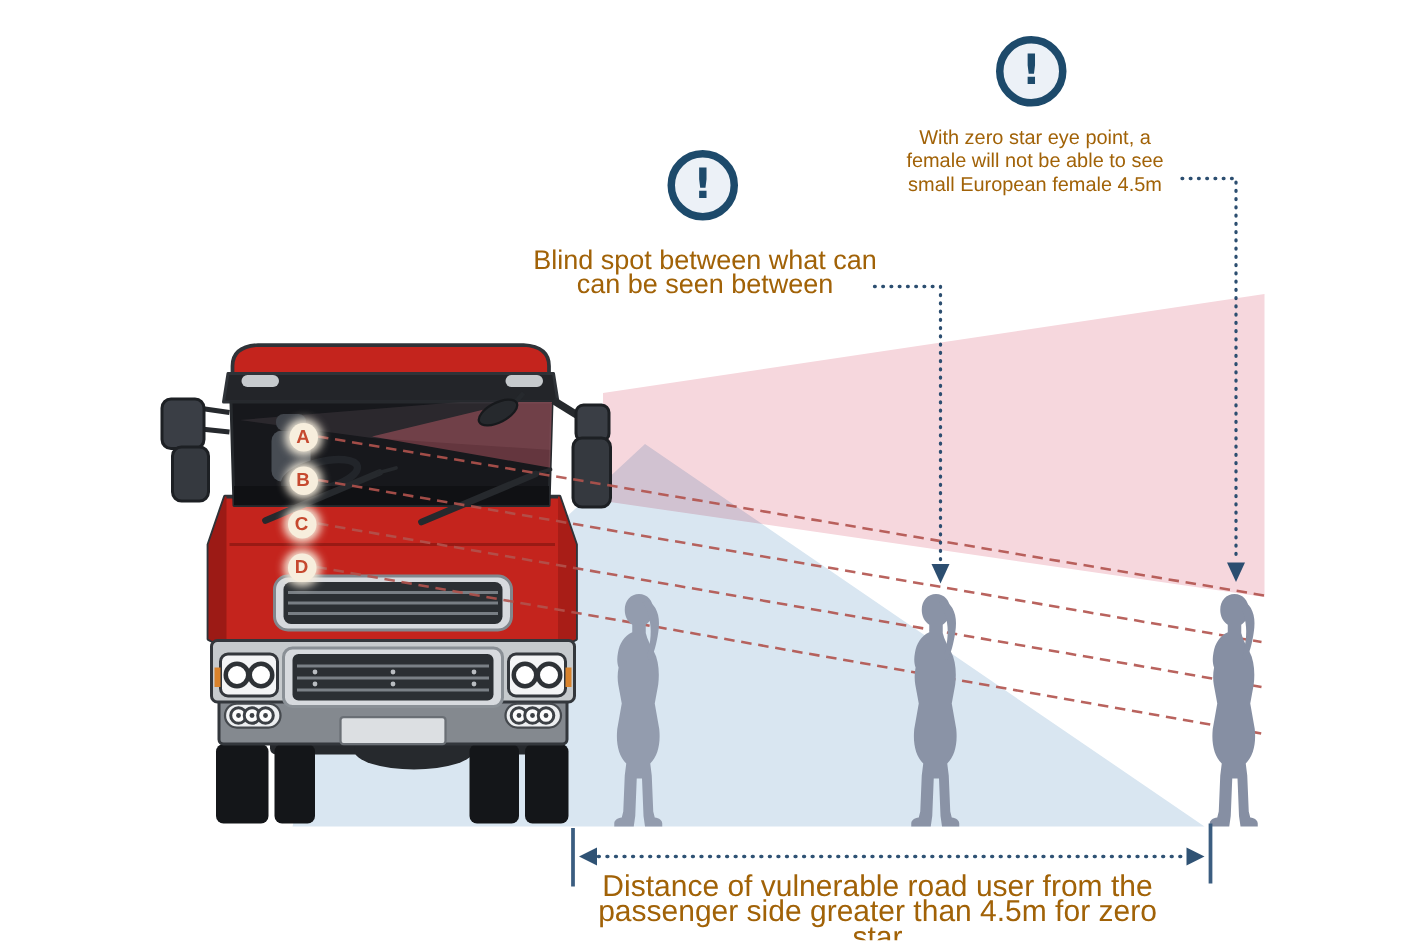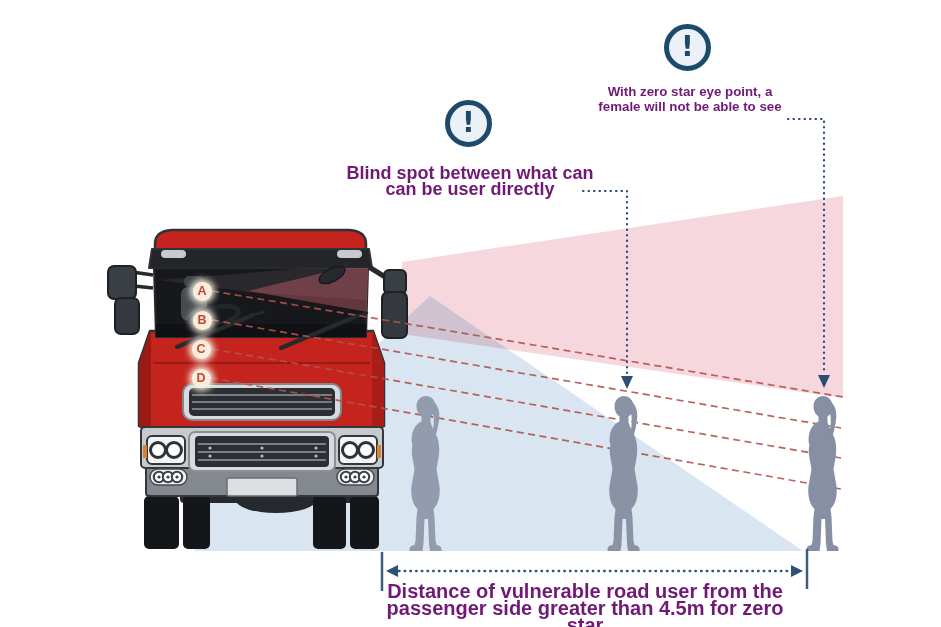--- a/index.html
+++ b/index.html
@@ -1,21 +1,21 @@
 <!DOCTYPE html>
 <html><head>
 <meta charset="utf-8">
 <style>
   html,body{margin:0;padding:0;background:#fff;}
   .stage{
     position:relative;width:941px;height:627px;background:#ffffff;overflow:hidden;
     font-family:"Liberation Sans",sans-serif;
   }
   .stage svg{position:absolute;left:0;top:0;}
-  .textblock{position:absolute;text-align:center;color:#701a75;font-weight:700;}
+  .textblock{position:absolute;text-align:center;color:#a16207;font-weight:400;}
   .textblock .line{display:block;}
   .tb-blind{left:330px;top:165px;width:280px;font-size:18px;line-height:16.2px;}
   .tb-zero{left:550px;top:84px;width:280px;font-size:13.3px;line-height:15.4px;}
   .tb-dist{left:385px;top:583px;width:400px;font-size:20px;line-height:16.8px;}
   .icon-badge{
     position:absolute;width:37px;height:37px;border:5px solid #1d4a6b;border-radius:50%;
     background:#ecf1f7;color:#1d4a6b;font-weight:900;font-size:28px;line-height:36px;
     text-align:center;font-family:"DejaVu Sans","Liberation Sans",sans-serif;
   }
   .icon-blind{left:445px;top:100px;}
@@ -194,26 +194,27 @@
     <polygon points="398,565 398,577 386,571" fill="#2f5274"></polygon>
     <polygon points="791,565 791,577 803,571" fill="#2f5274"></polygon>
   </g>
 </svg>
 
 <div class="icon-badge icon-blind">!</div>
 <div class="icon-badge icon-zero">!</div>
 
 <div class="textblock tb-blind">
   <span class="line">Blind spot between what can</span>
-  <span class="line">can be user directly</span>
+  <span class="line">can be seen between</span>
 </div>
 
 <div class="textblock tb-zero">
   <span class="line">With zero star eye point, a</span>
   <span class="line">female will not be able to see</span>
+  <span class="line">small European female 4.5m</span>
 </div>
 
 <div class="textblock tb-dist">
   <span class="line">Distance of vulnerable road user from the</span>
   <span class="line">passenger side greater than 4.5m for zero star</span>
 </div>
 
 <div class="eye-label" style="left:192.5px;top:281.5px;">A</div>
 <div class="eye-label" style="left:192.5px;top:310.5px;">B</div>
 <div class="eye-label" style="left:191.5px;top:339.5px;">C</div>

